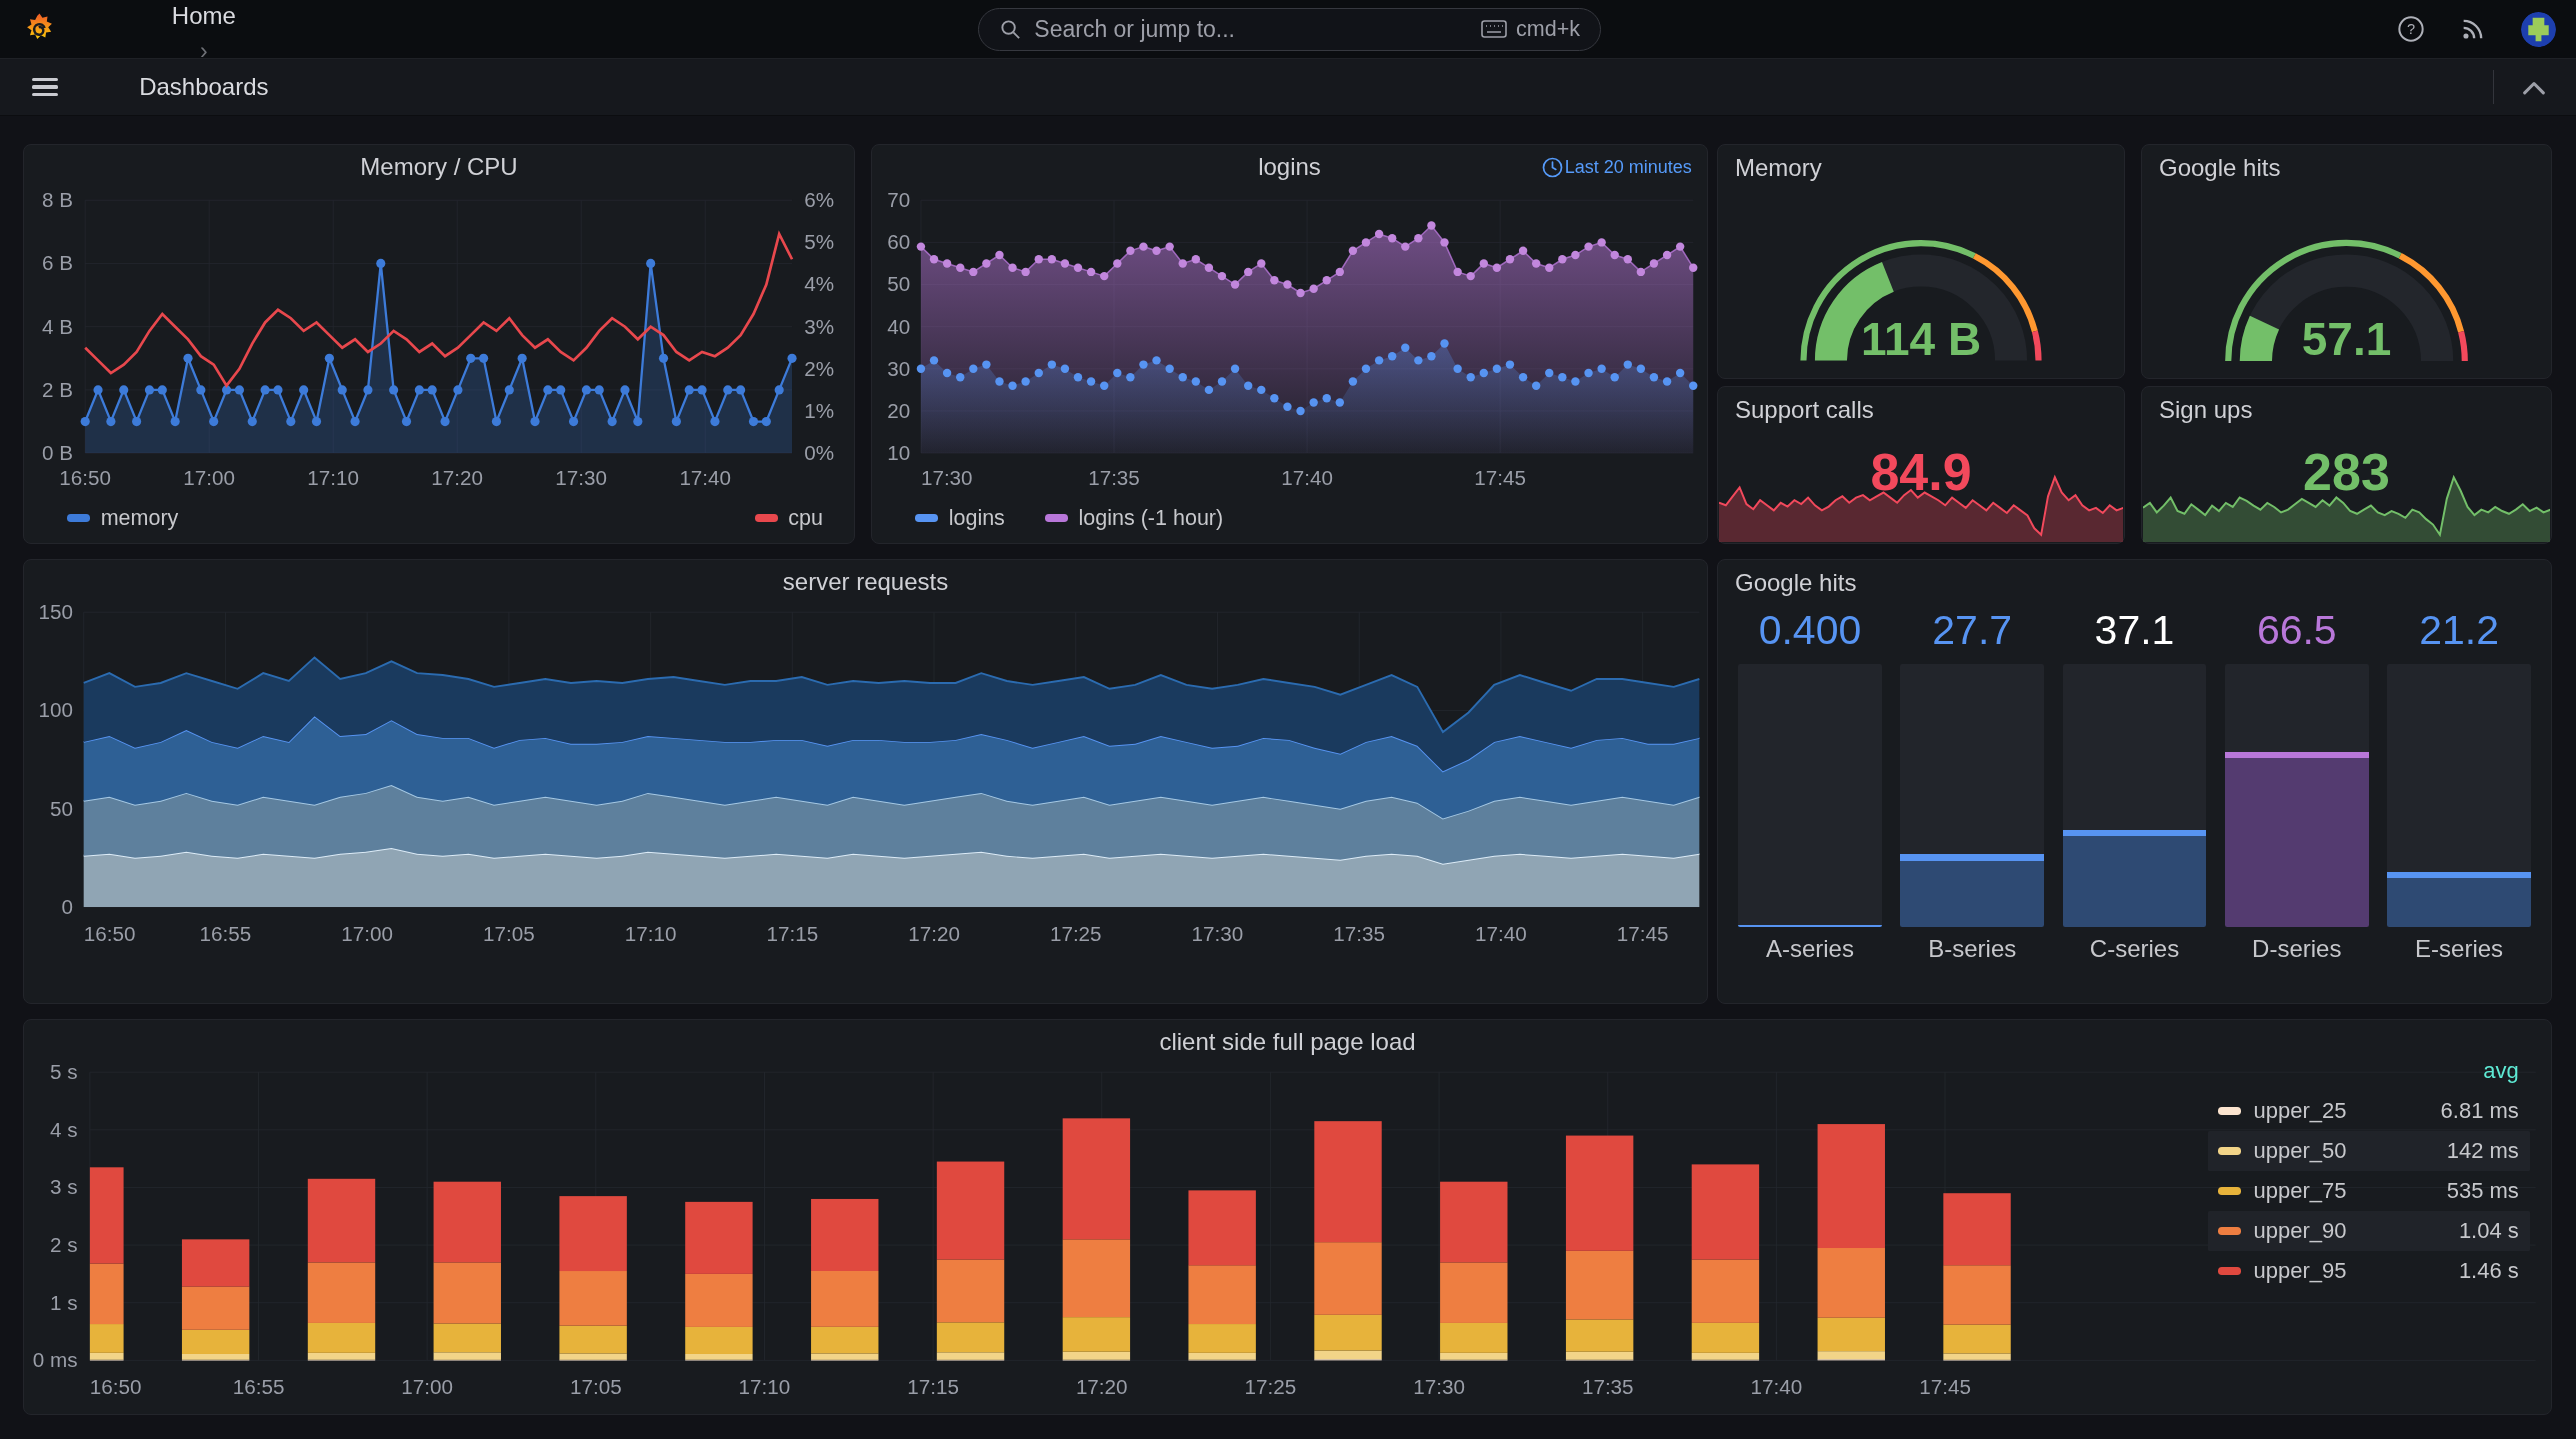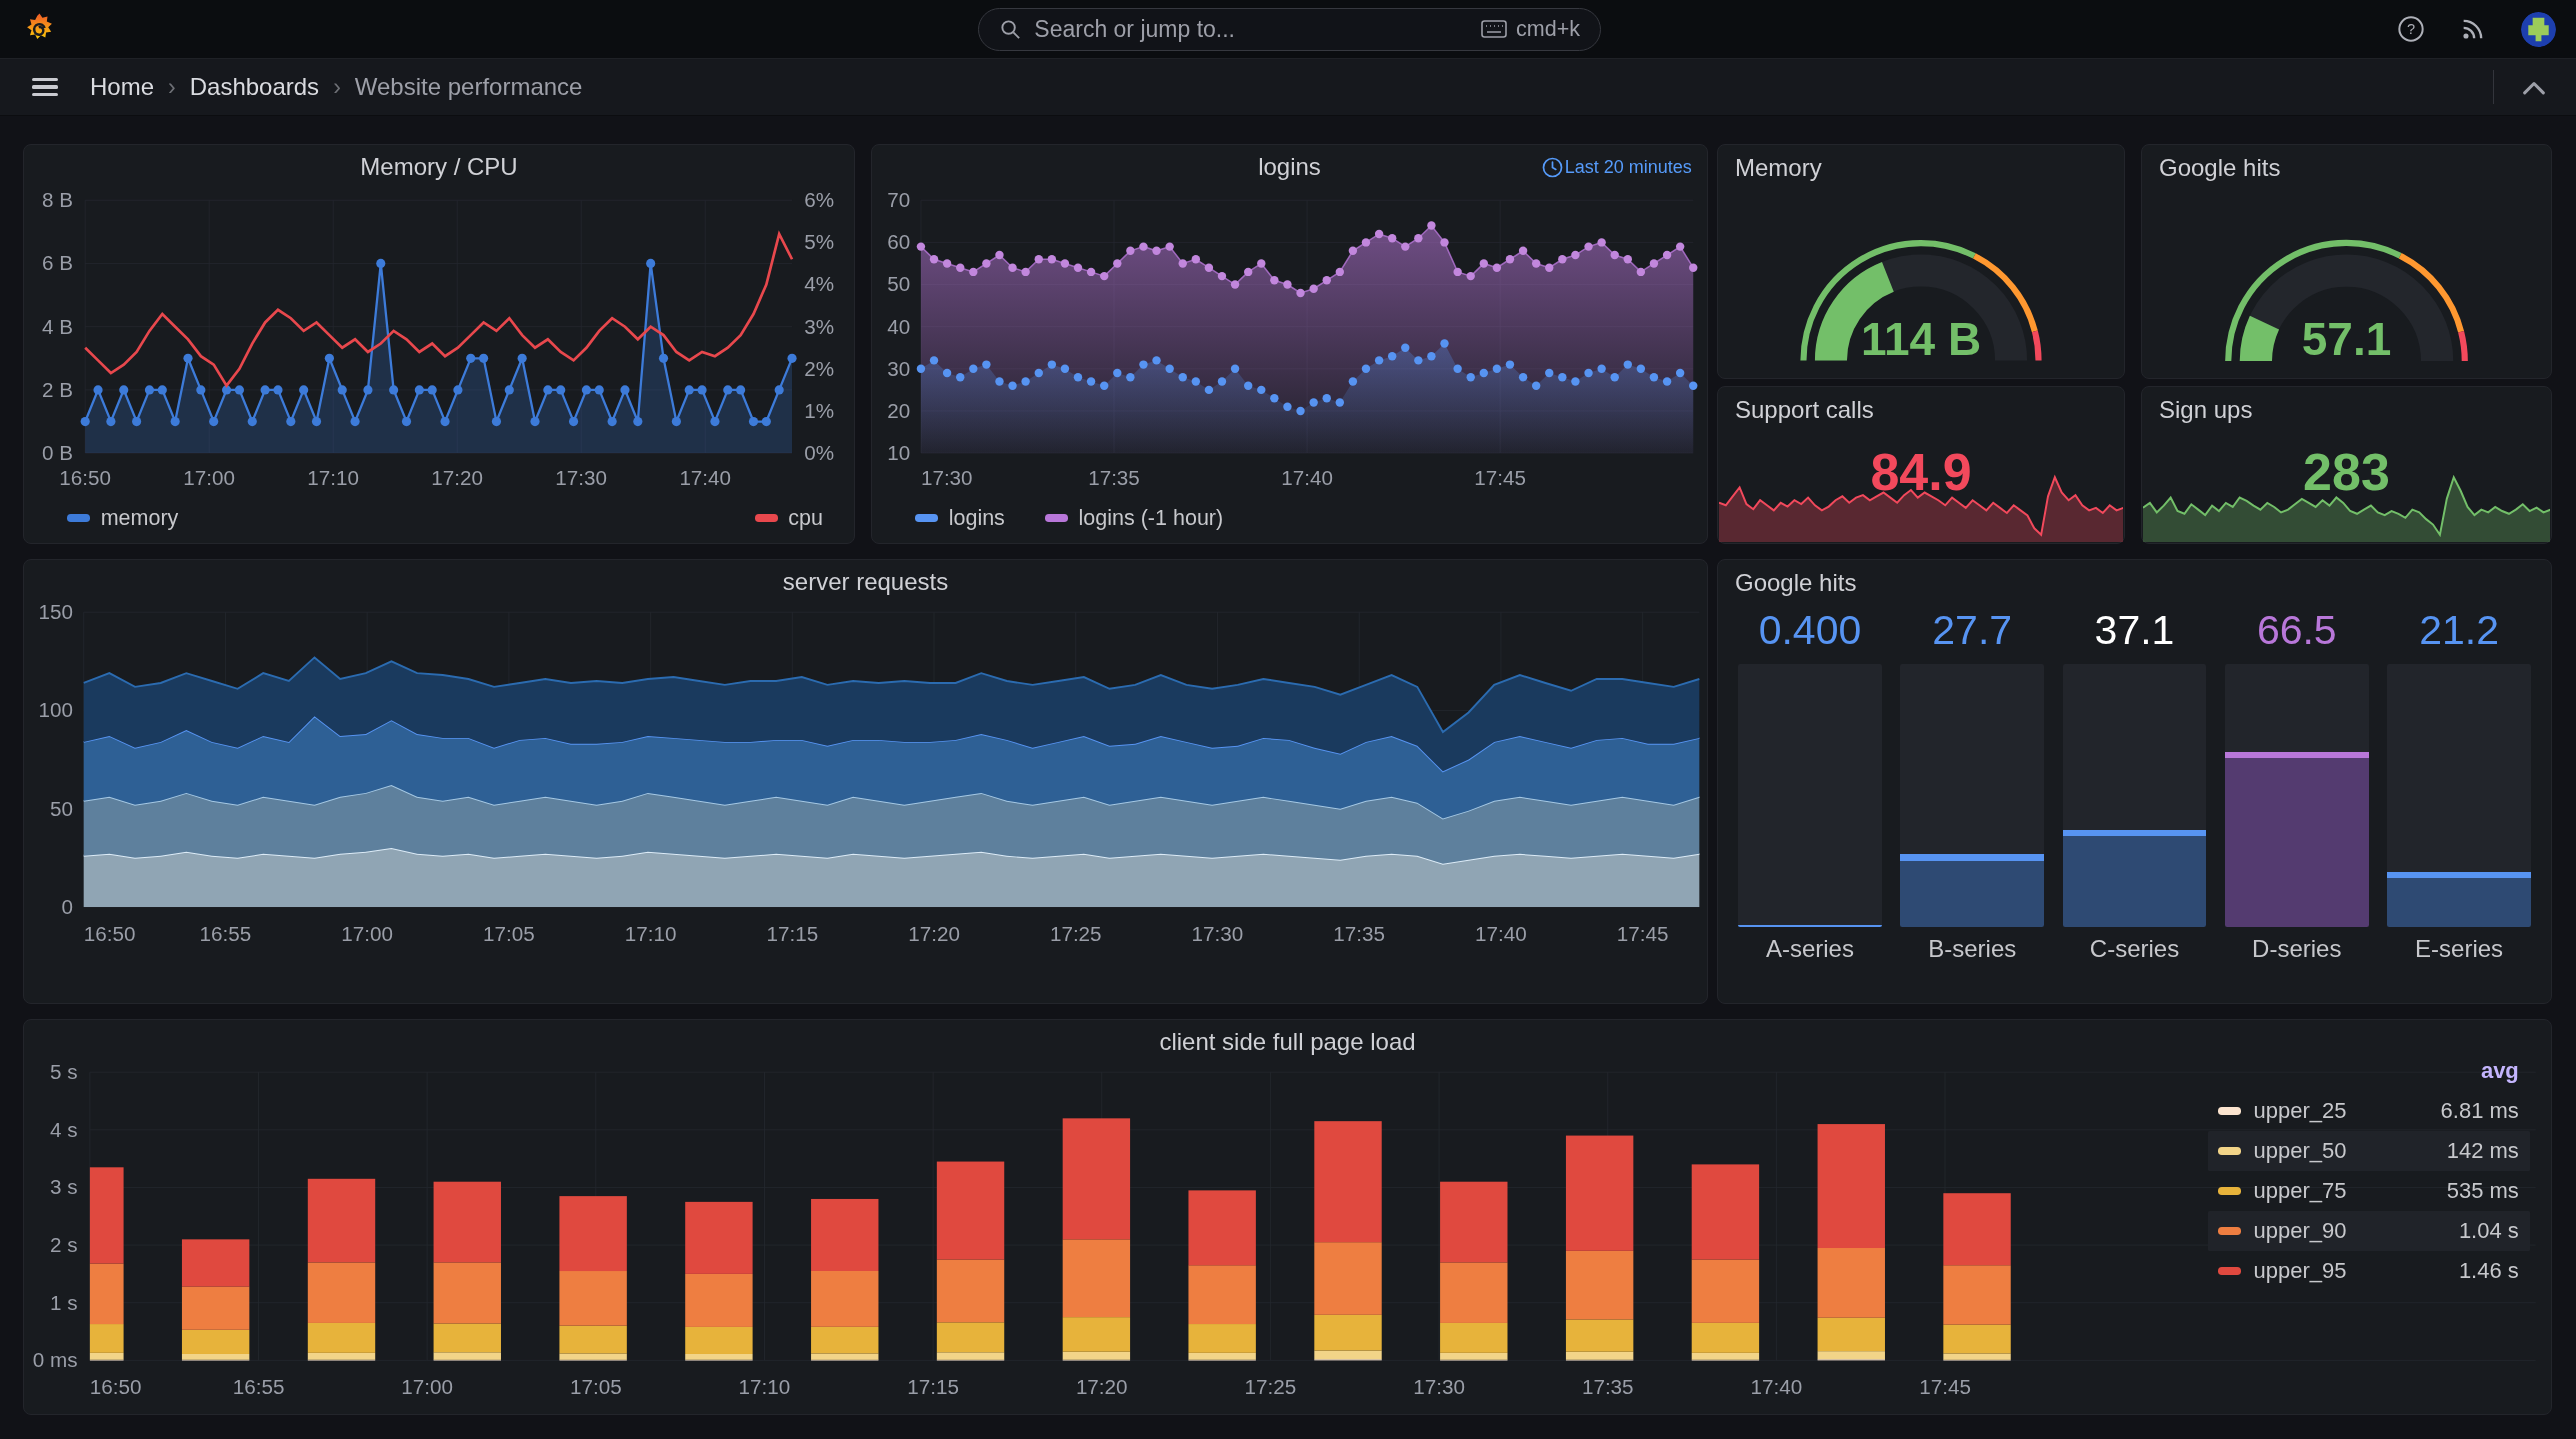--- a/index.html
+++ b/index.html
@@ -10,21 +10,21 @@
   .searchbox{position:absolute;left:978px;top:7.7px;width:623px;height:43px;background:#111318;border:0.8px solid #36383f;border-radius:21.5px;display:flex;align-items:center;padding:0 20px;box-sizing:border-box;}
   .searchbox .ph{color:#9d9fa8;font-size:23px;margin-left:12.3px;flex:1;}
   .searchbox .kbd{color:#9d9fa8;font-size:21.5px;display:flex;align-items:center;gap:9.2px;}
   .navicons{position:absolute;right:20px;top:0;height:58px;display:flex;align-items:center;gap:34px;}
   .navicon{width:28px;height:28px;color:#aeb0b8;}
   .avatar{width:35px;height:35px;border-radius:50%;overflow:hidden;}
   
   .crumbbar{height:56px;background:#16181d;display:flex;align-items:center;border-bottom:0.8px solid #0c0d10;position:relative;}
   .burger{margin-left:32px;width:26px;height:18.4px;display:flex;flex-direction:column;justify-content:space-between;cursor:pointer;}
   .burger div{height:3.1px;background:#c9cad0;border-radius:1.5px;}
-  .crumbs{margin-left:32px;display:flex;align-items:center;gap:14px;font-size:24px;}
+  .crumbs{margin-left:32px;display:flex;align-items:center;gap:8px;font-size:24px;flex-direction:column;}
   .crumb-link{color:#dadbe0;}
   .crumb-sep{color:#6e7076;font-size:23px;}
   .crumb-cur{color:#9d9fa8;}
   .crumb-right{position:absolute;right:28px;display:flex;align-items:center;gap:26px;}
   .vdivider{width:0.8px;height:34px;background:#33353c;}
   
   .dash{position:relative;width:2576px;height:1325px;background:#111217;}
   .panel{position:absolute;background:#181b1f;border:0.8px solid #23252b;border-radius:8px;box-sizing:border-box;}
   .ptitle{height:43px;line-height:44px;text-align:center;color:#d0d1d6;font-size:24px;font-weight:500;overflow:hidden;}
   .ptitle-left{height:41px;line-height:46px;text-align:left;padding-left:17px;color:#d0d1d6;font-size:24px;font-weight:500;}
@@ -41,21 +41,21 @@
   .bgcol{flex:1;display:flex;flex-direction:column;}
   .bgval{height:57px;text-align:center;font-size:41px;font-weight:500;}
   .bgtrack{flex:1;background:#22252b;border-radius:2.3px;position:relative;overflow:hidden;}
   .bgfill{position:absolute;left:0;right:0;bottom:0;}
   .bgcap{position:absolute;left:0;right:0;top:0;height:6.1px;}
   .bglabel{height:40px;line-height:44px;text-align:center;color:#c7c8cc;font-size:24px;}
   
   .pl-legend{position:absolute;top:31px;right:21.5px;width:322px;font-size:22px;color:#c7c8cc;}
   .pl-row{display:flex;align-items:center;height:40px;padding:0 10.7px;border-radius:1.5px;cursor:pointer;}
   .pl-row.alt{background:#202329;}
-  .pl-head{justify-content:flex-end;color:#c4b5fd;font-weight:700;cursor:default;}
+  .pl-head{justify-content:flex-end;color:#5eead4;font-weight:400;cursor:default;}
   .pl-name{margin-left:12.3px;flex:1;}
   .pl-val{text-align:right;}
 </style>
 </head>
 <body>
 
 <div class="topnav">
   <svg class="logo" viewBox="0 0 48 48">
     <defs>
         <linearGradient id="lg" x1="0" y1="0" x2="0" y2="1">

